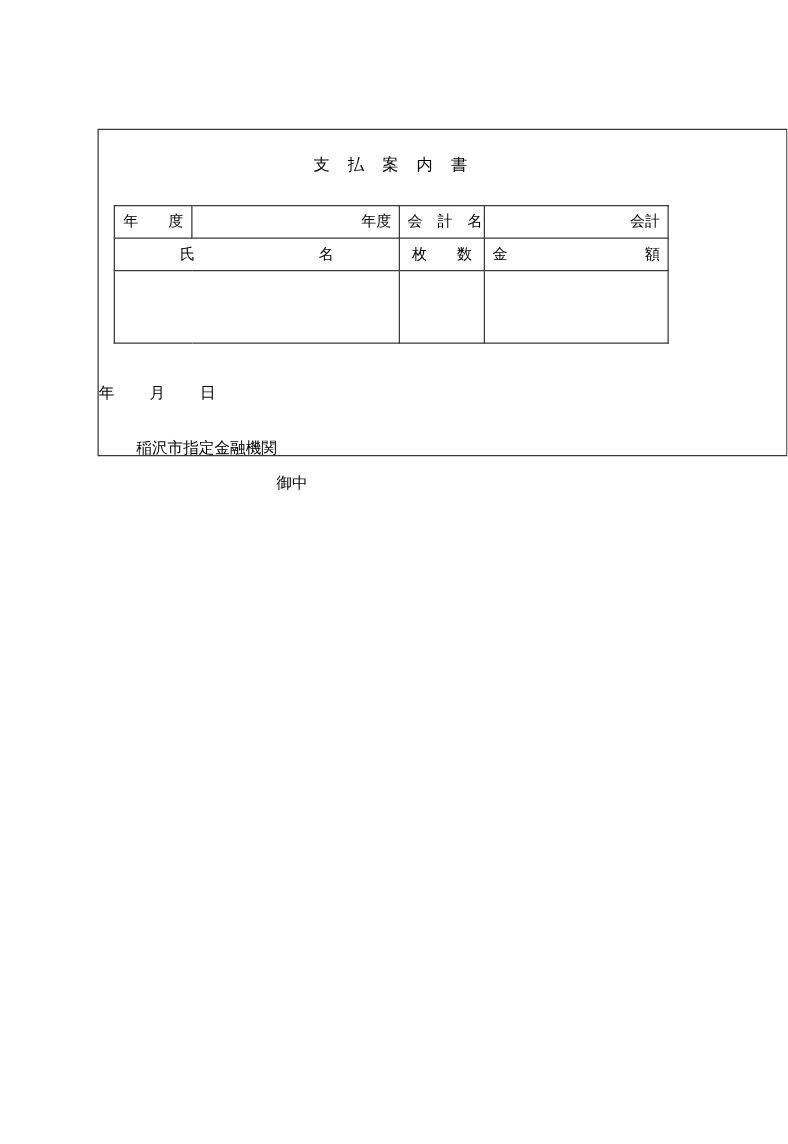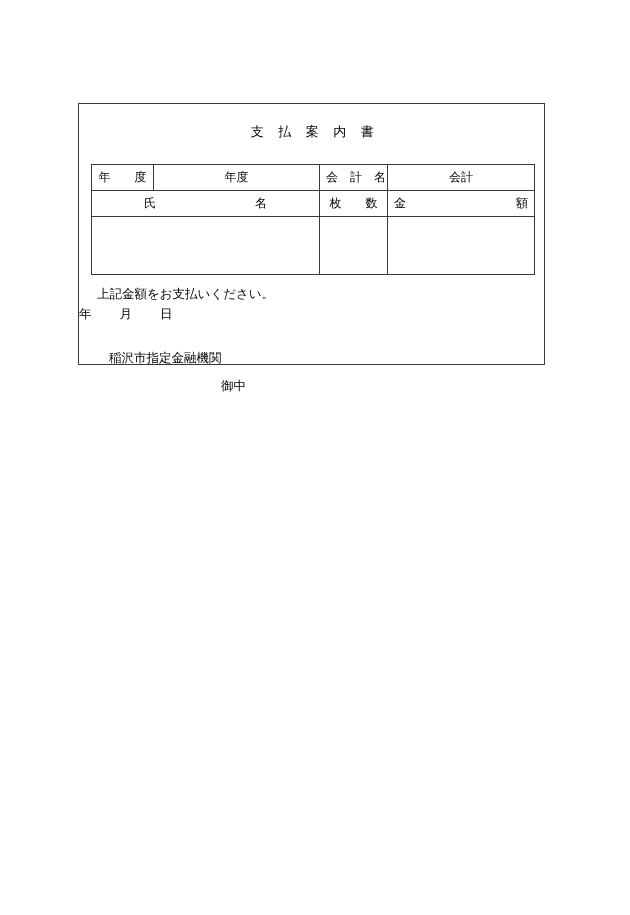--- a/index.html
+++ b/index.html
@@ -31,21 +31,21 @@
     font-size: 12.5px;
     letter-spacing: 0.2px;
     white-space: nowrap;
   }
 
   
   .form-box {
     position: absolute;
     left: 78px;
     top: 103px;
-    width: 467px;
+    width: 552px;
     height: 262px;
     border: 1px solid #3a3a3a;
     box-sizing: border-box;
   }
 
   .doc-title {
     position: absolute;
     left: 0;
     top: 19px;
     width: 467px;
@@ -74,21 +74,21 @@
     white-space: nowrap;
   }
   .tbl td.blank-row { height: 57px; }
 
   .c-spread {
     display: flex;
     justify-content: space-between;
     align-items: center;
   }
   .c-center { text-align: center; }
-  .c-right { text-align: center; }
+  .c-right { text-align: right; }
 
   
   .note-pay {
     position: absolute;
     left: 18px;
     top: 182px;
     font-size: 12.5px;
     white-space: nowrap;
   }
   .date-line {
@@ -178,21 +178,20 @@
           </td>
         </tr>
         <tr>
           <td colspan="2" class="blank-row"></td>
           <td class="blank-row"></td>
           <td class="blank-row"></td>
         </tr>
       </tbody>
     </table>
 
-    <div class="note-pay">上記金額をお支払いください。</div>
 
     <div class="date-line"><span>年</span><span class="gap"></span><span>月</span><span class="gap"></span><span>日</span></div>
 
 
     <div class="bank-line">稲沢市指定金融機関</div>
 
     <div class="onchu">御中</div>
 
   </div>
 

